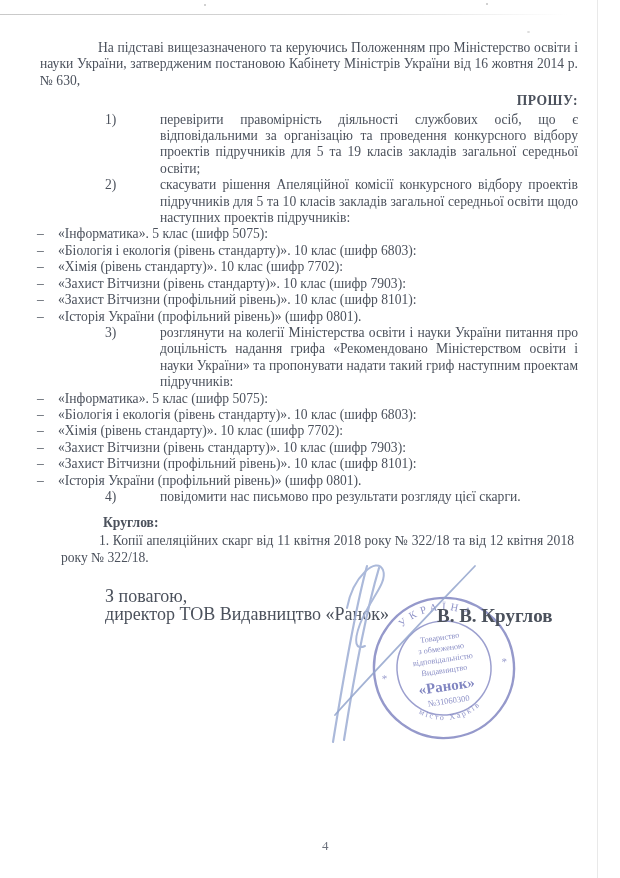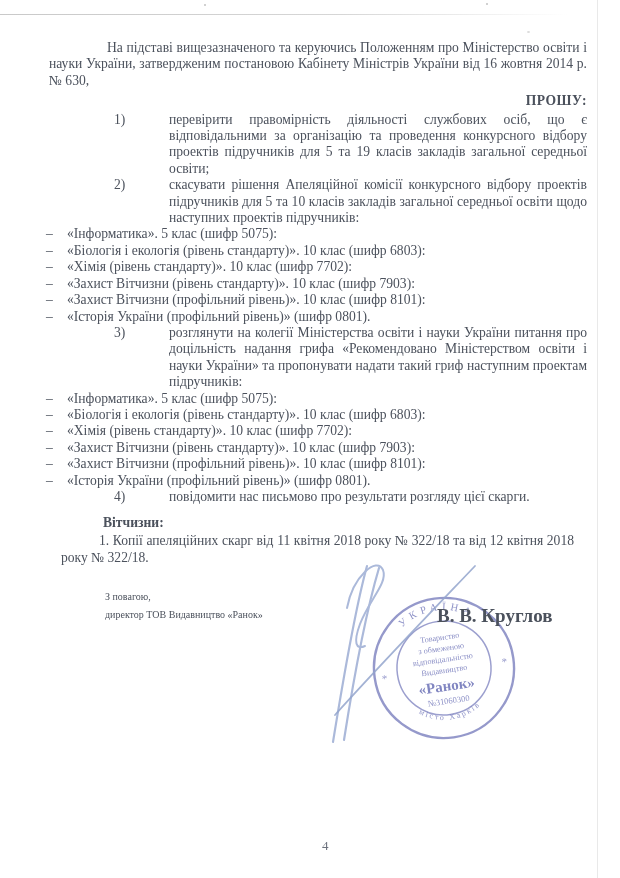--- a/index.html
+++ b/index.html
@@ -7,34 +7,34 @@
     position:relative;width:620px;height:878px;background:#ffffff;
     font-family:"Liberation Serif","DejaVu Serif",serif;
     color:#4b515c;overflow:hidden;
   }
   
   .scanline-top{position:absolute;top:14px;left:0;width:568px;height:1px;
     background:linear-gradient(to right,#c9c9c9,#d6d6d6 60%,rgba(214,214,214,0));}
   .paper-edge-right{position:absolute;top:0;left:597px;width:1px;height:100%;background:#e9e9e9;}
   .speck{position:absolute;background:#c2c2c2;border-radius:50%;}
   
-  .content{position:absolute;left:49px;top:40px;width:538px;font-size:13.6px;line-height:16.4px;}
+  .content{position:absolute;left:40px;top:40px;width:538px;font-size:13.6px;line-height:16.4px;}
   .intro{margin:0;text-indent:58px;text-align:justify;}
   .heading{margin:4px 0 2px 0;text-align:right;font-weight:bold;letter-spacing:.5px;}
   .req{display:flex;margin:0;}
   .req .rnum{flex:0 0 55px;margin-left:65px;}
   .req .rtxt{flex:1;text-align:justify;}
   .tb{display:flex;}
   .tb .dash{flex:0 0 21px;margin-left:-3px;}
   .tb .tbt{flex:1;white-space:nowrap;overflow:visible;}
   
   .attach{position:absolute;left:40px;top:514px;width:538px;font-size:13.6px;line-height:17.5px;}
   .attach-label{margin:0 0 0 63px;font-weight:bold;}
   .attach-text{margin:0 0 0 21px;width:513px;text-indent:38px;text-align:justify;}
-  .closing{position:absolute;left:105px;top:588px;font-size:10px;line-height:17.5px;}
+  .closing{position:absolute;left:105px;top:588px;font-size:18px;line-height:17.5px;}
   .signatory-name{position:absolute;left:437px;top:605px;font-size:19px;font-weight:bold;}
   .page-number{position:absolute;left:322px;top:838px;font-size:13px;color:#6d727d;}
   
   .stamp{position:absolute;left:368px;top:592px;width:152px;height:152px;
     transform:rotate(-8deg);opacity:.92;}
   .stamp text{font-family:"Liberation Serif","DejaVu Serif",serif;fill:#6f74b8;}
   .signature{position:absolute;left:295px;top:550px;width:200px;height:200px;}
 </style>
 </head>
 <body>
@@ -118,21 +118,21 @@
       <span class="tbt">«Історія України (профільний рівень)» (шифр 0801).</span>
     </div>
 
     <div class="req">
       <span class="rnum">4)</span>
       <span class="rtxt">повідомити нас письмово про результати розгляду цієї скарги.</span>
     </div>
   </div>
 
   <div class="attach">
-    <p class="attach-label">Вітчизни:</p>
+    <p class="attach-label">Круглов:</p>
     <p class="attach-text">1. Копії апеляційних скарг від 11 квітня 2018 року № 322/18 та від 12 квітня 2018 року № 322/18.</p>
   </div>
 
   <div class="closing">
     <div>З повагою,</div>
     <div>директор ТОВ Видавництво «Ранок»</div>
   </div>
 
   <svg class="stamp" viewBox="0 0 152 152" xmlns="http://www.w3.org/2000/svg" xmlns:xlink="http://www.w3.org/1999/xlink">
     <circle cx="76" cy="76" r="70" fill="none" stroke="#6f74b8" stroke-width="2.4" opacity="0.8"></circle>

